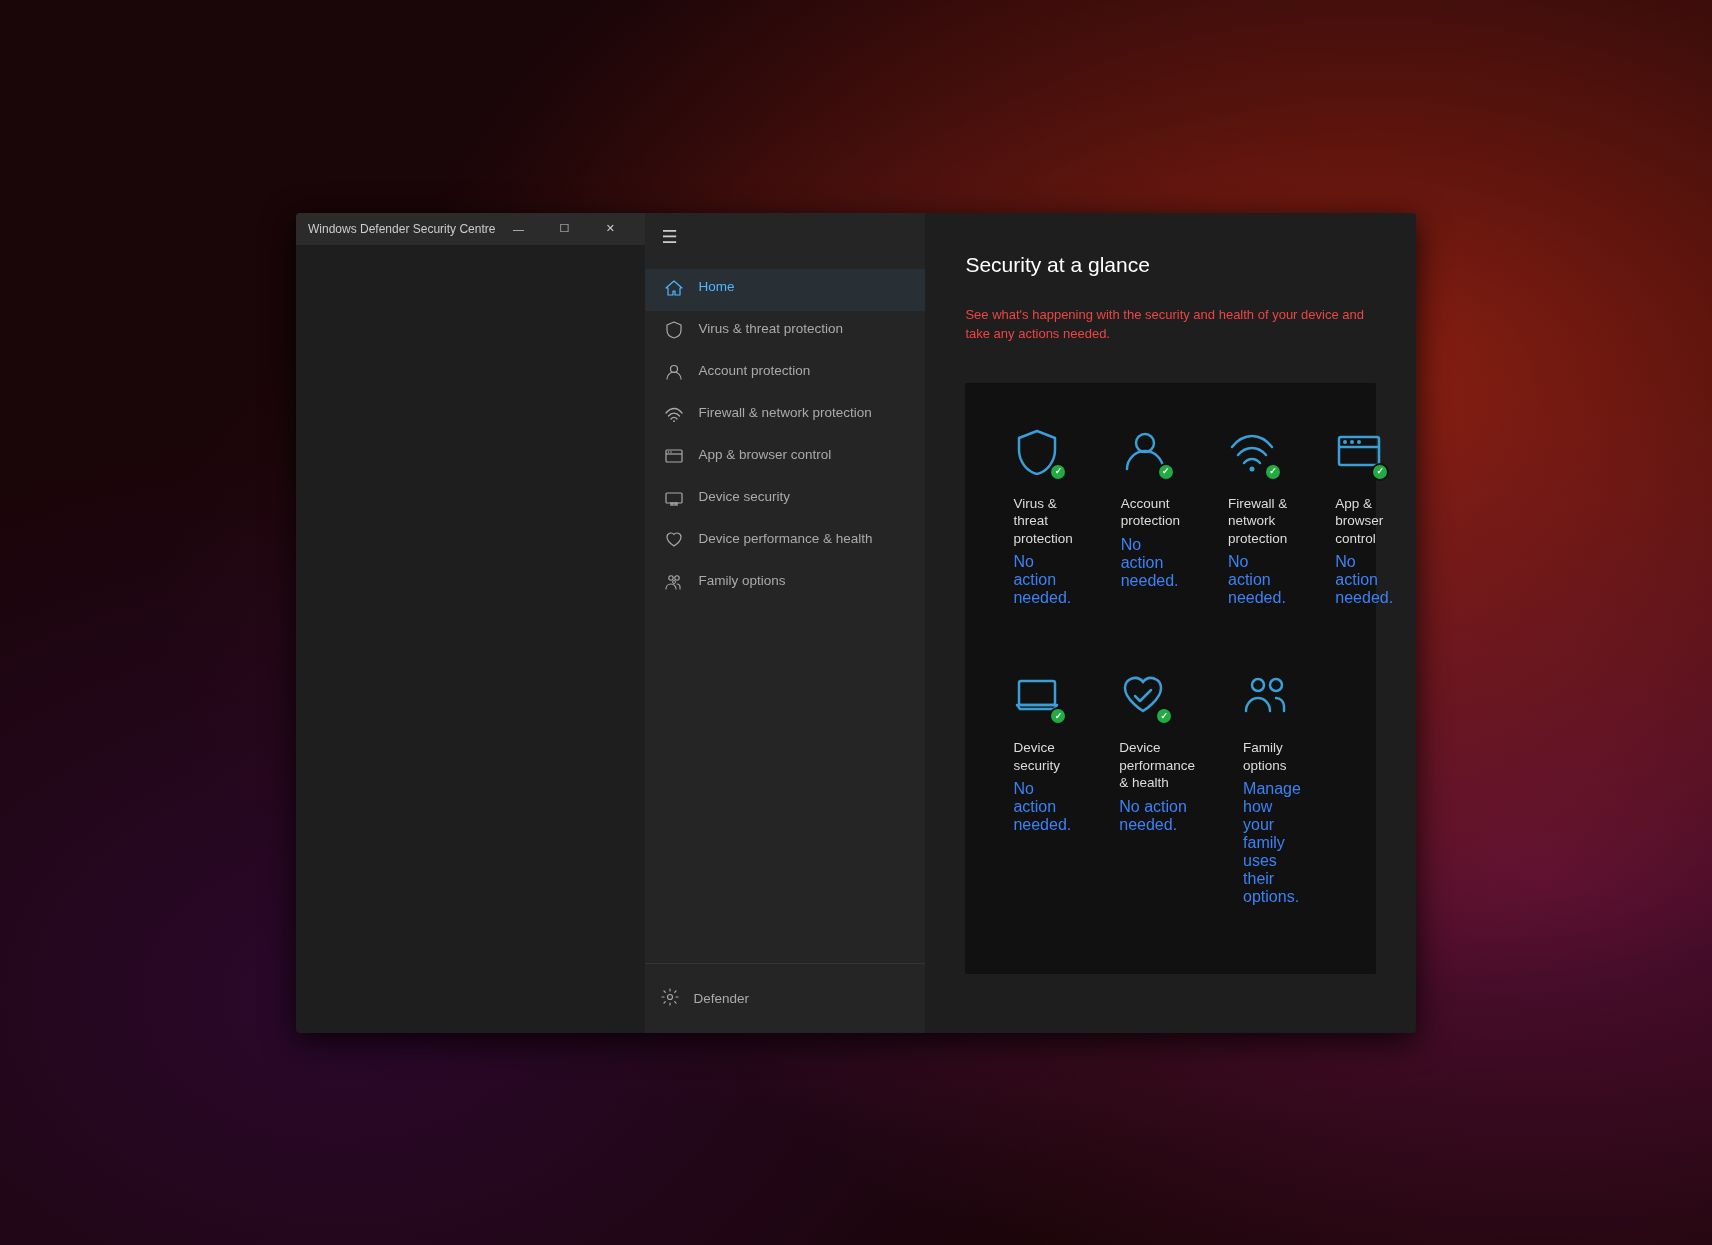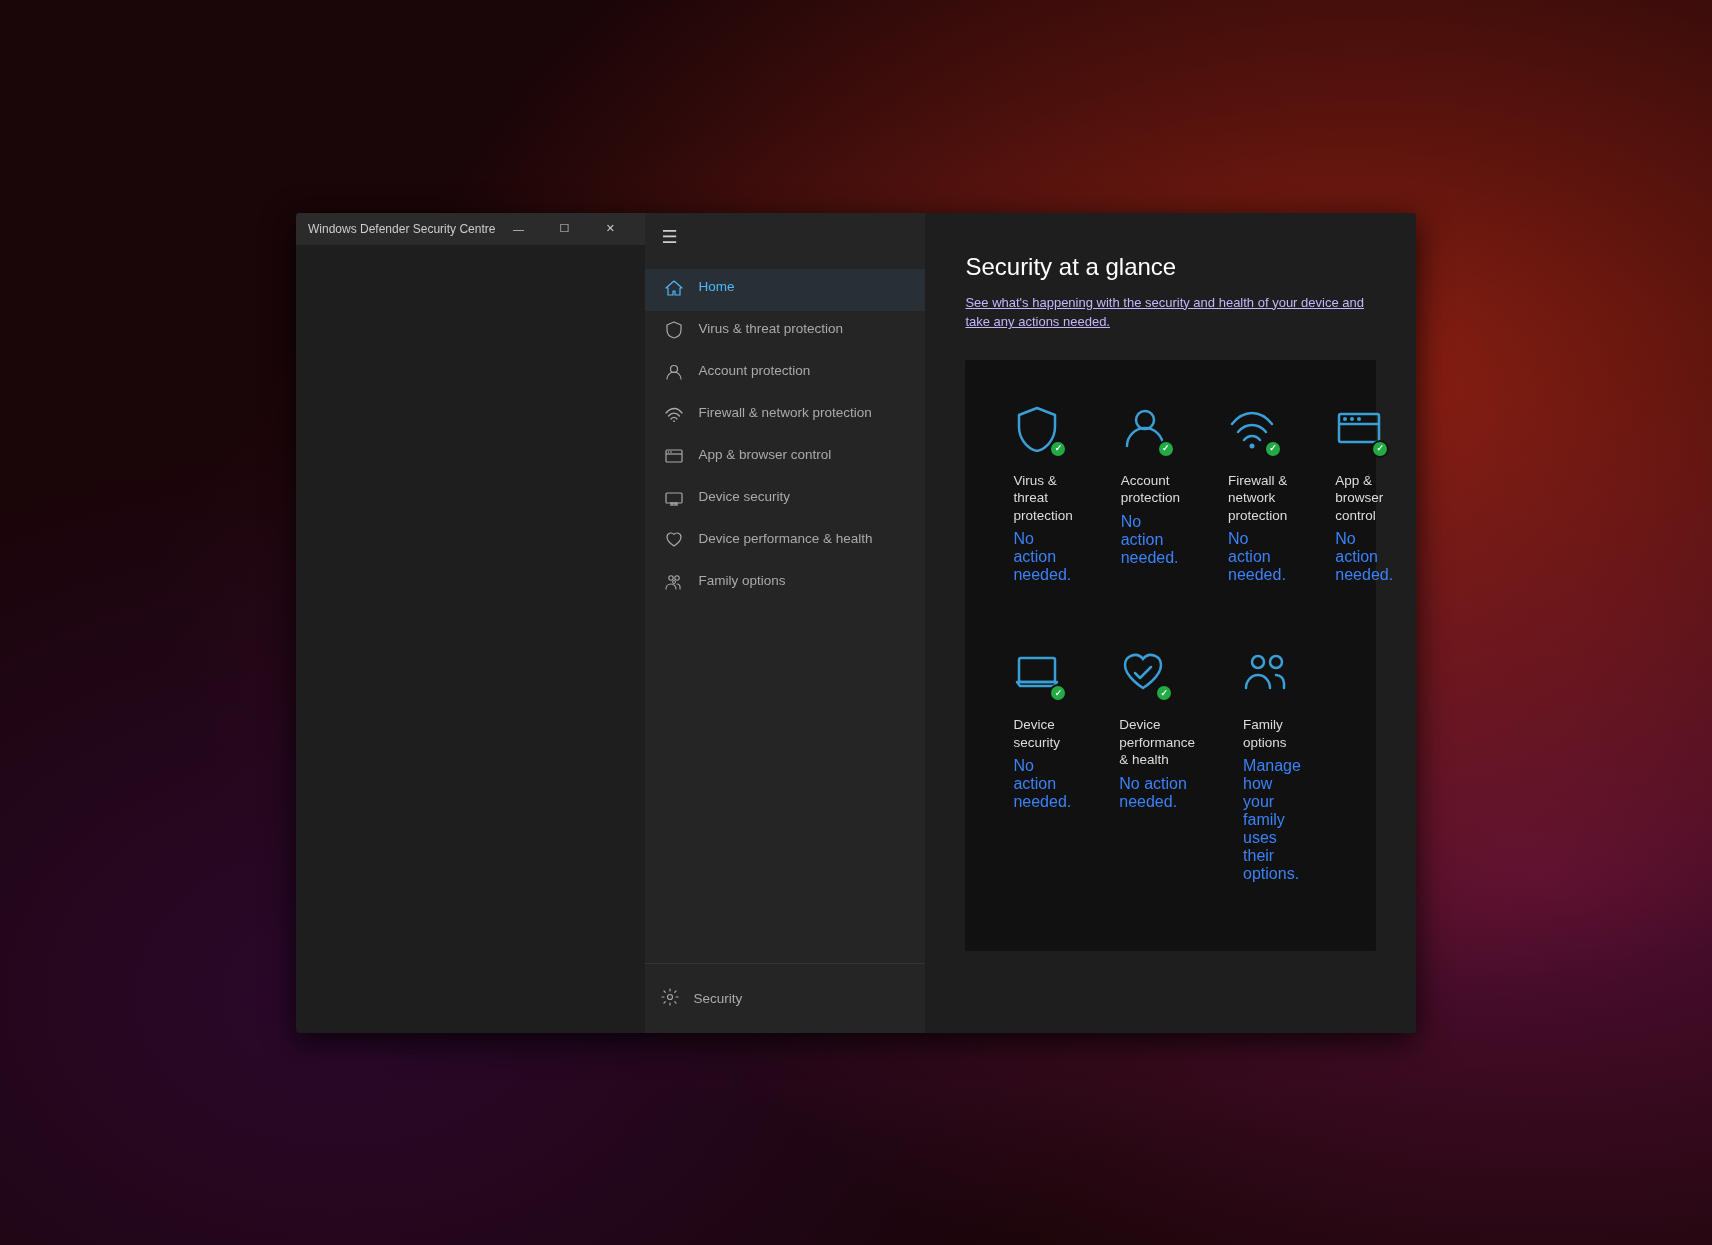--- a/index.html
+++ b/index.html
@@ -155,33 +155,32 @@
 
     
     .main-content {
       flex: 1;
       background: #1e1e1e;
       padding: 40px 40px 30px 40px;
       overflow-y: auto;
     }
 
     .page-heading {
-      font-size: 24px;
+      font-size: 21px;
       font-weight: 300;
       color: #ffffff;
-      margin-bottom: 12px;
+      margin-bottom: 28px;
     }
 
     .page-subtitle {
       font-size: 13px;
-      color: #c4b5fd;
-      margin-bottom: 28px;
+      color: #ef4444;
+      margin-bottom: 39px;
       line-height: 1.5;
       max-width: 420px;
-      text-decoration: underline;
     }
 
     
     .cards-area {
       background: #111111;
       border-radius: 2px;
       padding: 24px;
     }
 
     .cards-row {
@@ -364,21 +363,21 @@
       </nav>
 
       <div class="sidebar-footer">
         <div class="settings-item">
           <span>
             <svg width="18" height="18" viewBox="0 0 18 18">
               <circle cx="9" cy="9" r="2.5" stroke="#aaaaaa" stroke-width="1.2" fill="none"></circle>
               <path d="M9 1v2M9 15v2M1 9h2M15 9h2M2.93 2.93l1.41 1.41M13.66 13.66l1.41 1.41M2.93 15.07l1.41-1.41M13.66 4.34l1.41-1.41" stroke="#aaaaaa" stroke-width="1.2" stroke-linecap="round"></path>
             </svg>
           </span>
-          <span>Security</span>
+          <span>Defender</span>
         </div>
       </div>
     </div>
 
     <div class="main-content">
       <h1 class="page-heading">Security at a glance</h1>
       <p class="page-subtitle">
         <span>See what's happening with the security and health of your device
 and take any actions needed.</span>
       </p>

